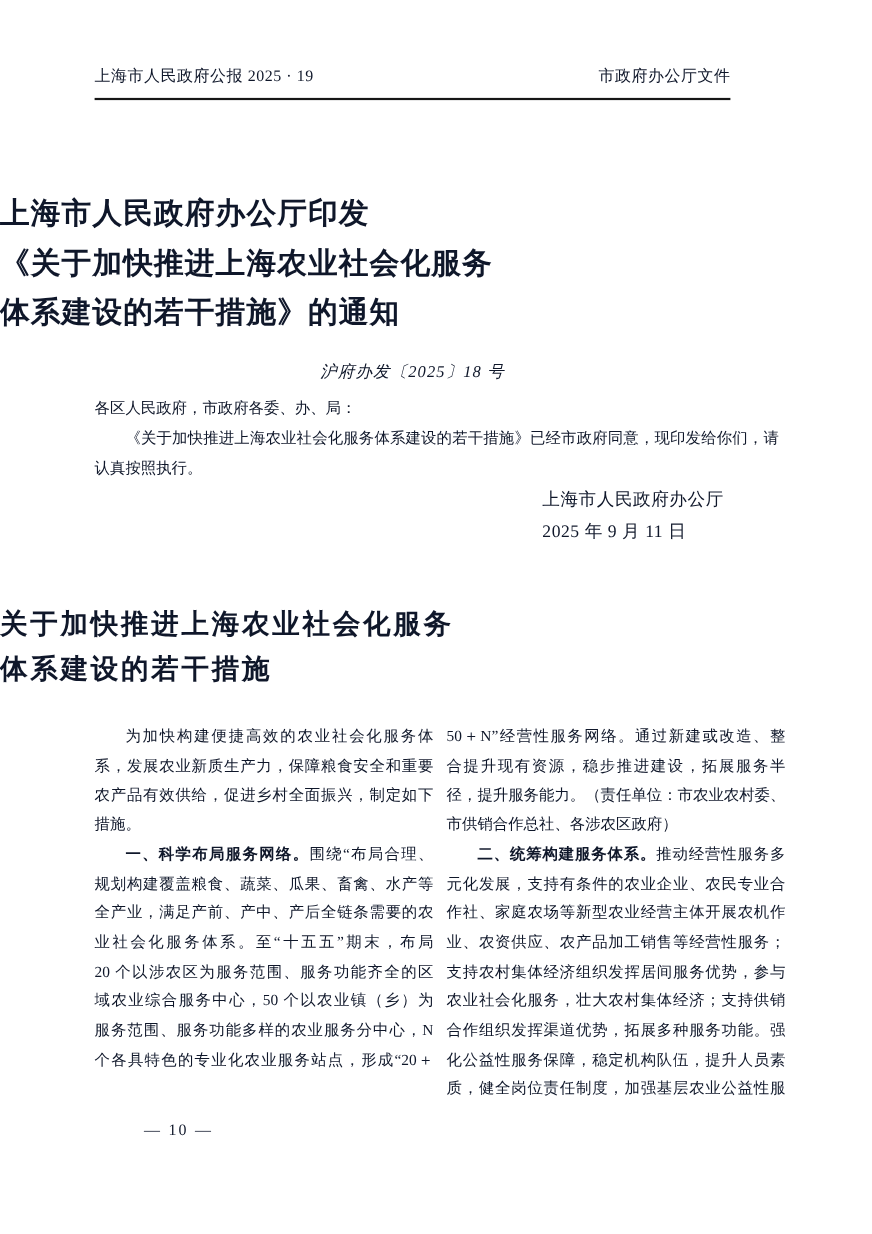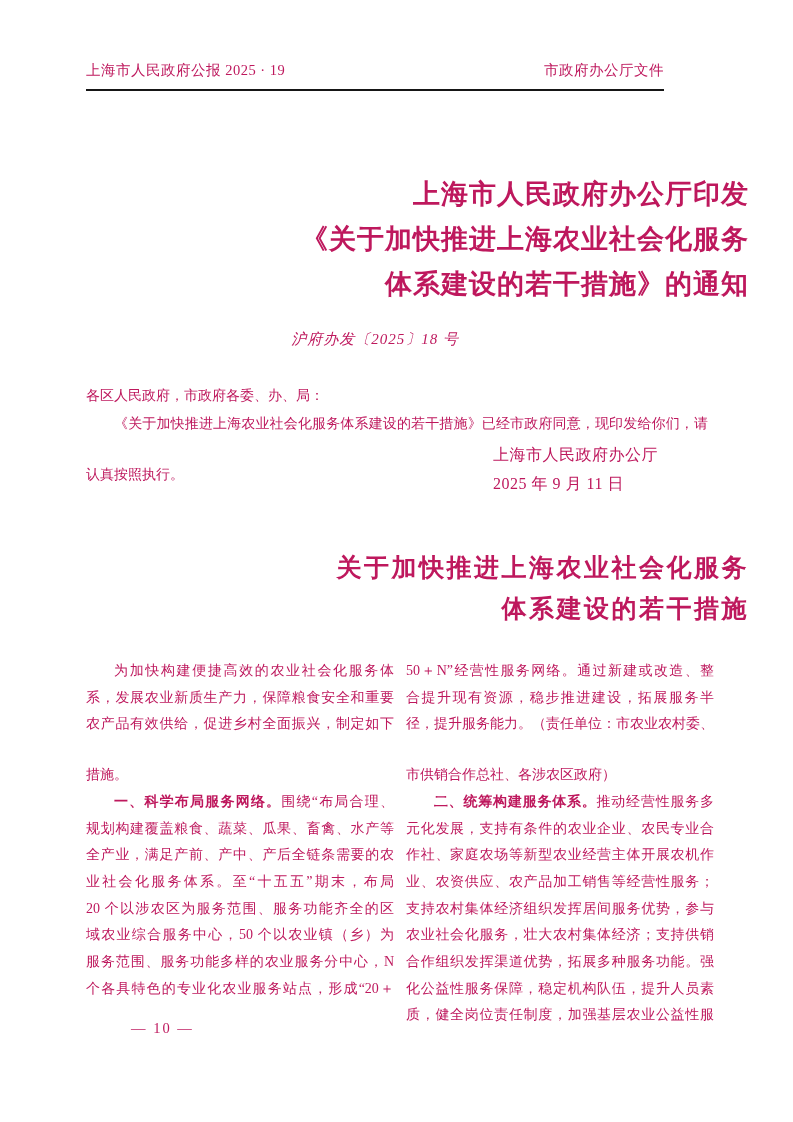--- a/index.html
+++ b/index.html
@@ -7,40 +7,40 @@
     padding: 0;
     background: #ffffff;
   }
   .page {
     position: relative;
     width: 749px;
     height: 1122px;
     background: #ffffff;
     overflow: hidden;
     font-family: "Liberation Serif", "DejaVu Serif", serif;
-    color: #be185d;
+    color: #0f172a;
   }
   
   .header {
     position: absolute;
     top: 60px; left: 86px; right: 85px;
     display: flex;
     justify-content: space-between;
     align-items: baseline;
     font-size: 14.5px;
     letter-spacing: 0.5px;
     line-height: 20px;
   }
   .hr {
     position: absolute;
     top: 89px; left: 86px; right: 85px;
     border-top: 2px solid #161616;
   }
   
-  .title-block .tline { text-align: right; }
+  .title-block .tline { text-align: left; }
   .title1 {
     position: absolute;
     top: 172px; left: 0; right: 0;
     font-size: 27px;
     font-weight: 700;
     line-height: 45px;
     letter-spacing: 1px;
   }
   .title2 {
     position: absolute;
@@ -58,21 +58,21 @@
     font-size: 15px;
     font-style: italic;
     letter-spacing: 1px;
     line-height: 22px;
   }
   
   .flow .tline {
     text-align: justify;
     text-align-last: justify;
   }
-  .flow .tline.end { text-align-last: left; margin-top: 24px; }
+  .flow .tline.end { text-align-last: left; }
   .flow .tline.indent { text-indent: 2em; }
   .tline .b { font-weight: 700; }
   .intro {
     position: absolute;
     top: 358px; left: 86px;
     width: 622px;
     font-size: 14px;
     line-height: 27.5px;
   }
   

